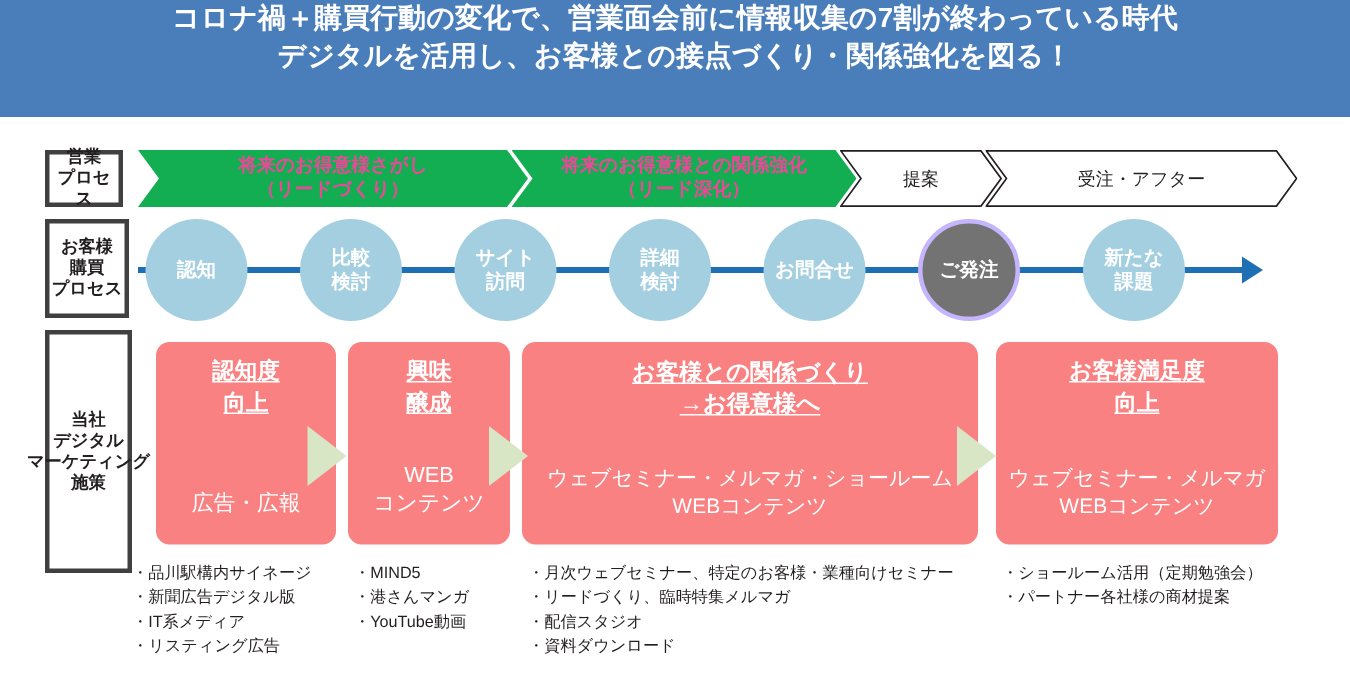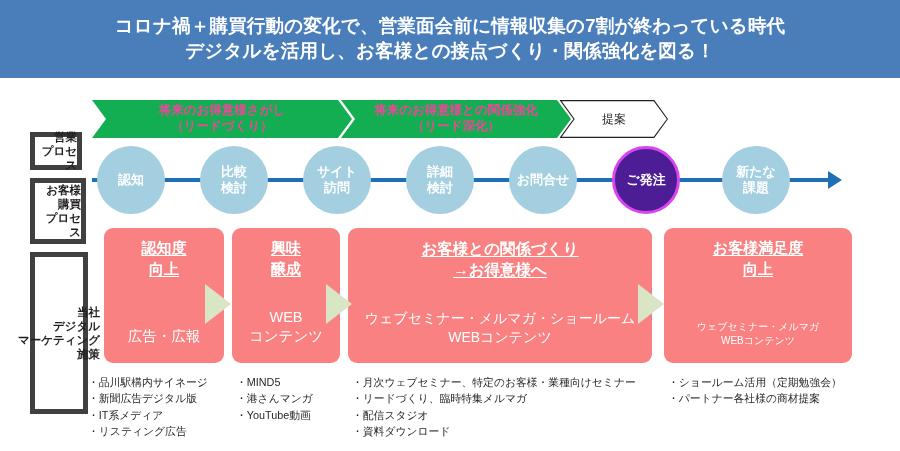--- a/index.html
+++ b/index.html
@@ -7,31 +7,31 @@
     width:900px;height:451px;background:#ffffff;
     font-family:"Liberation Sans","DejaVu Sans",sans-serif;
     overflow:hidden;position:relative;
   }
   #canvas{position:relative;width:900px;height:451px;}
 
   
   .banner{
     position:absolute;left:0;top:0;width:900px;height:78px;
     background:#4A7EBB;color:#ffffff;
-    display:flex;flex-direction:column;align-items:center;justify-content:center;
+    display:flex;flex-direction:column;align-items:center;justify-content:flex-start;
     font-weight:bold;letter-spacing:0.2px;
   }
   .banner .l1{font-size:18.5px;line-height:1.35;white-space:nowrap;}
   .banner .l2{font-size:18.5px;line-height:1.35;white-space:nowrap;}
 
   
   .rowlabel{
-    position:absolute;border:5px solid #404040;background:#ffffff;
-    display:flex;align-items:center;justify-content:center;text-align:right;
-    color:#231f20;font-weight:bold;box-sizing:border-box;margin-top:32px;
+    position:absolute;border:3px solid #404040;background:#ffffff;
+    display:flex;align-items:center;justify-content:center;text-align:center;
+    color:#231f20;font-weight:bold;box-sizing:border-box;
   }
   .rowlabel span{display:block;line-height:1.22;}
   #label-sales{left:30px;top:100px;width:52px;height:38px;font-size:11.5px;}
   #label-buying{left:30px;top:146px;width:56px;height:66px;font-size:11.5px;}
   #label-measures{left:30px;top:220px;width:58px;height:162px;font-size:11.5px;}
   #label-measures span{white-space:nowrap;}
 
   
   .chev{
     position:absolute;top:100px;height:38px;
@@ -58,21 +58,21 @@
     position:absolute;left:828px;top:171px;width:0;height:0;z-index:1;
     border-top:9px solid transparent;border-bottom:9px solid transparent;
     border-left:14px solid #1F6FB5;
   }
   .circ{
     position:absolute;top:146px;width:68px;height:68px;border-radius:50%;
     background:#A3CFE0;color:#ffffff;z-index:2;
     display:flex;align-items:center;justify-content:center;text-align:center;
     font-size:13px;font-weight:bold;line-height:1.2;box-sizing:border-box;
   }
-  .circ.dark{background:#4c1d95;border:3px solid #d946ef;font-family:Liberation Serif, serif;}
+  .circ.dark{background:#737373;border:3px solid #c4b5fd;font-family:Liberation Serif, serif;}
   #circ-0{left:97px;}
   #circ-1{left:200px;}
   #circ-2{left:303px;}
   #circ-3{left:406px;}
   #circ-4{left:509px;}
   #circ-5{left:612px;}
   #circ-6{left:722px;}
 
   
   .pbox{
@@ -88,21 +88,21 @@
   .pbox .pbody{
     margin-top:auto;margin-bottom:16px;font-size:14.5px;line-height:1.35;
     text-align:center;white-space:nowrap;
   }
   #pbox-0{left:104px;width:120px;}
   #pbox-1{left:232px;width:108px;}
   #pbox-2{left:348px;width:304px;}
   #pbox-3{left:664px;width:188px;}
   #pbox-2 .ptitle{font-size:15.5px;}
   #pbox-2 .pbody{font-size:14px;}
-  #pbox-3 .pbody{font-size:10px;}
+  #pbox-3 .pbody{font-size:14px;}
 
   
   .garrow{
     position:absolute;top:284px;width:0;height:0;z-index:3;
     border-top:20px solid transparent;border-bottom:20px solid transparent;
     border-left:26px solid #D9E6C6;
   }
   #garrow-0{left:205px;}
   #garrow-1{left:326px;}
   #garrow-2{left:638px;}
@@ -180,20 +180,30 @@
     <div class="shape">
       <svg viewBox="0 0 108 38" preserveAspectRatio="none">
         <polygon points="0.6,0.6 94,0.6 107.4,19 94,37.4 0.6,37.4 14,19" fill="#ffffff" stroke="#231f20" stroke-width="1.1"></polygon>
       </svg>
     </div>
     <div class="ctext">
       <div>提案</div>
     </div>
   </div>
 
+  <div class="chev white" id="chev-4">
+    <div class="shape">
+      <svg viewBox="0 0 208 38" preserveAspectRatio="none">
+        <polygon points="0.6,0.6 194,0.6 207.4,19 194,37.4 0.6,37.4 14,19" fill="#ffffff" stroke="#231f20" stroke-width="1.1"></polygon>
+      </svg>
+    </div>
+    <div class="ctext">
+      <div>受注・アフター</div>
+    </div>
+  </div>
 
   <div class="axis"></div>
   <div class="axis-head"></div>
 
   <div class="circ" id="circ-0">
     <div>
       <div>認知</div>
     </div>
   </div>
   <div class="circ" id="circ-1">

